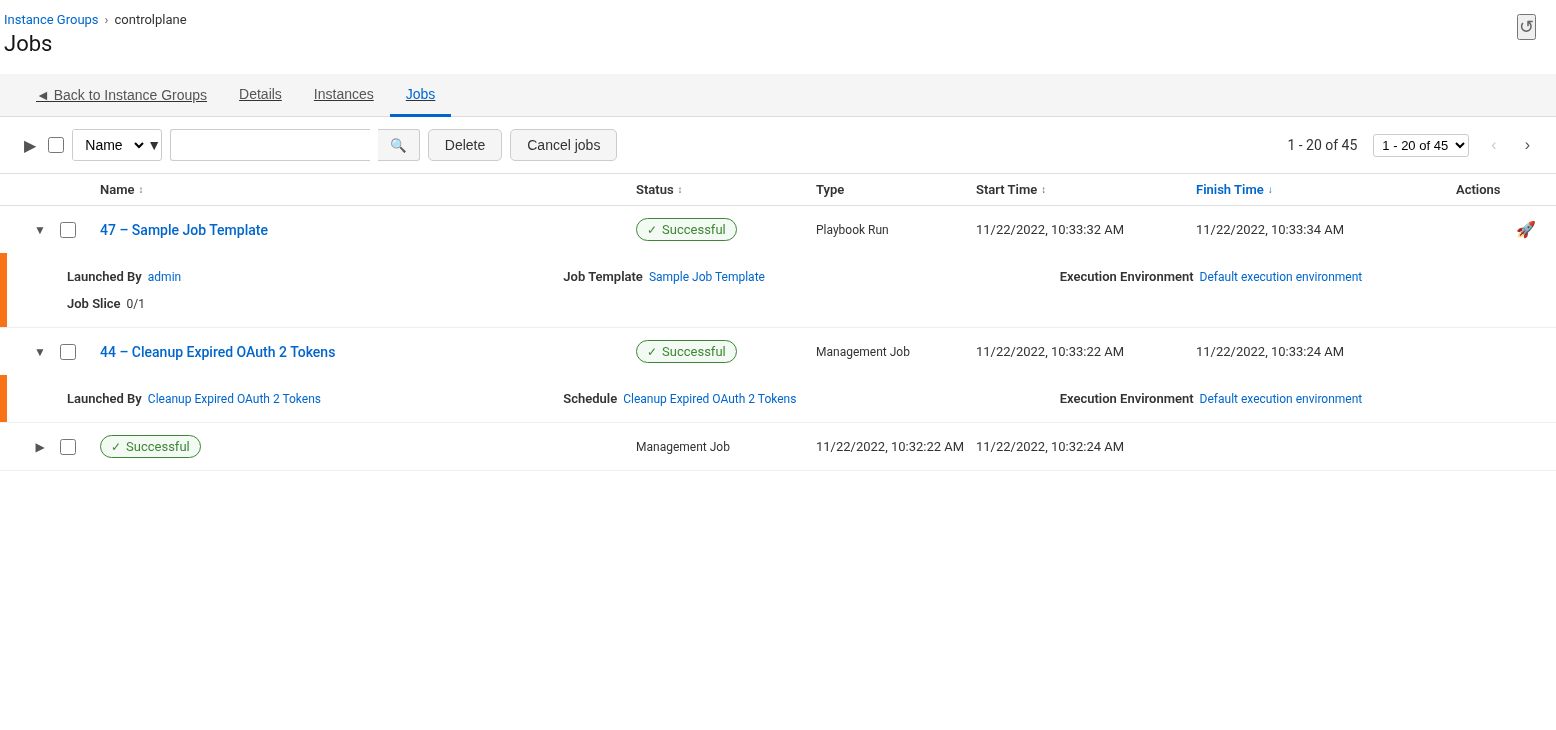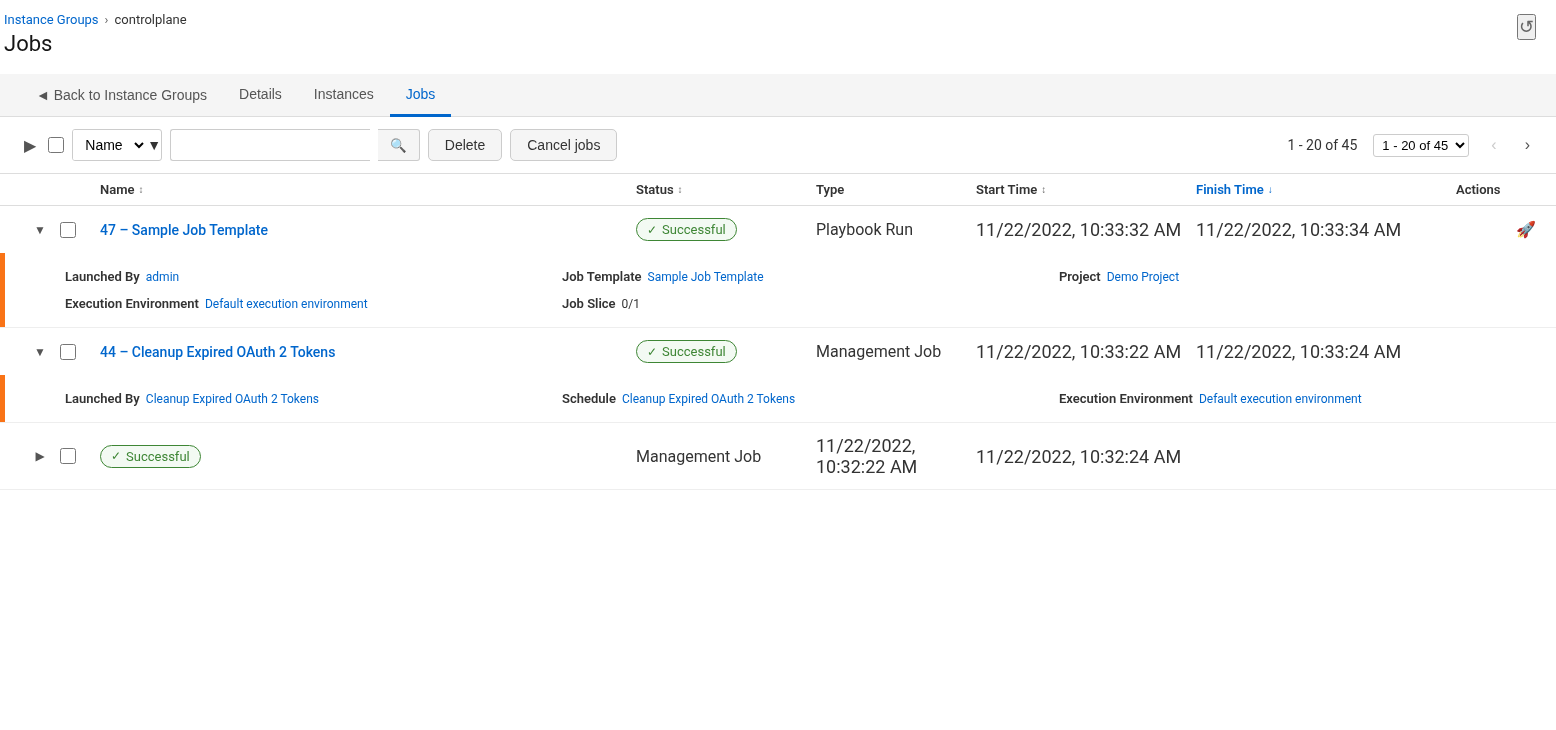--- a/index.html
+++ b/index.html
@@ -5,21 +5,21 @@
     * { box-sizing: border-box; margin: 0; padding: 0; }
     body { font-family: -apple-system, BlinkMacSystemFont, "Segoe UI", Roboto, sans-serif; font-size: 14px; color: #333; background: #fff; }
 
     .page-header { padding: 12px 4px 8px; }
     .breadcrumb { display: flex; align-items: center; gap: 6px; font-size: 13px; margin-bottom: 4px; }
     .breadcrumb a { color: #0066cc; text-decoration: none; }
     .breadcrumb-sep { color: #666; }
     .page-title { font-size: 22px; font-weight: 400; color: #151515; }
     .history-icon { position: absolute; top: 14px; right: 20px; cursor: pointer; color: #666; font-size: 18px; }
 
-    .tabs-bar { background: #f5f5f5; border-bottom: 1px solid #ddd; display: flex; align-items: center; padding: 0 20px; margin-top: 10px; }
+    .tabs-bar { background: #f5f5f5; border-bottom: 1px solid #ddd; display: flex; align-items: center; padding: 0 20px; margin-top: 10px; text-decoration: underline; }
     .tab-btn { padding: 12px 16px; cursor: pointer; color: #555; text-decoration: none; font-size: 14px; border-bottom: 3px solid transparent; margin-bottom: -1px; background: none; border-top: none; border-left: none; border-right: none; }
     .tab-btn.active { color: #0066cc; border-bottom-color: #0066cc; font-weight: 500; }
     .back-btn { padding: 12px 16px; cursor: pointer; color: #555; font-size: 14px; background: none; border: none; display: flex; align-items: center; gap: 4px; }
 
     .content-area { padding: 0; }
 
     .toolbar { display: flex; align-items: center; gap: 8px; padding: 12px 20px; border-bottom: 1px solid #ddd; }
     .expand-all-btn { background: none; border: none; cursor: pointer; color: #555; font-size: 16px; padding: 4px; }
     .checkbox-all { width: 16px; height: 16px; cursor: pointer; }
     .filter-select { display: flex; align-items: center; border: 1px solid #ccc; border-radius: 3px; overflow: hidden; height: 32px; }
@@ -43,32 +43,32 @@
     .job-main { display: grid; grid-template-columns: 40px 40px 1fr 180px 160px 220px 260px 80px; align-items: center; padding: 12px 20px; cursor: pointer; }
 
     .expand-btn { background: none; border: none; cursor: pointer; color: #555; font-size: 12px; padding: 2px; }
     .row-checkbox { width: 16px; height: 16px; cursor: pointer; }
 
     .job-name-link { color: #0066cc; text-decoration: none; font-weight: 500; }
 
     .status-badge { display: inline-flex; align-items: center; gap: 5px; padding: 3px 10px; border-radius: 12px; border: 1px solid #3e8635; color: #3e8635; background: #f3faf3; font-size: 13px; white-space: nowrap; }
     .status-check { color: #3e8635; font-size: 12px; }
 
-    .job-detail-panel { border-left: 5px solid #f97316; background: #fff; padding: 16px 20px 16px 60px; }
+    .job-detail-panel { border-left: 7px solid #f97316; background: #fff; padding: 16px 20px 16px 60px; }
     .detail-grid { display: grid; grid-template-columns: repeat(3, 1fr); gap: 12px 20px; }
     .detail-item { display: flex; align-items: baseline; gap: 6px; flex-wrap: wrap; }
     .detail-label { font-weight: 600; font-size: 13px; color: #333; white-space: nowrap; }
     .detail-value { font-size: 12px; color: #333; }
     .detail-value.link { color: #0066cc; cursor: pointer; text-decoration: none; }
 
     .col-actions { display: flex; justify-content: flex-end; }
     .rocket-icon { color: #555; cursor: pointer; font-size: 16px; }
 
-    .job-type-text { font-size: 16px; color: #333; }
-    .time-text { font-size: 18px; color: #333; }
+    .job-type-text { font-size: 12px; color: #333; }
+    .time-text { font-size: 13px; color: #333; }
   </style>
 </head>
 <body>
 
 <div style="position:relative;">
   <div class="page-header">
     <div class="breadcrumb">
       <a href="#">Instance Groups</a>
       <span class="breadcrumb-sep">›</span>
       <span>controlplane</span>
@@ -164,24 +164,20 @@
       <div class="detail-grid">
         <div class="detail-item">
           <span class="detail-label">Launched By</span>
           <a class="detail-value link" href="#">admin</a>
         </div>
         <div class="detail-item">
           <span class="detail-label">Job Template</span>
           <a class="detail-value link" href="#">Sample Job Template</a>
         </div>
         <div class="detail-item">
-          <span class="detail-label">Project</span>
-          <a class="detail-value link" href="#">Demo Project</a>
-        </div>
-        <div class="detail-item">
           <span class="detail-label">Execution Environment</span>
           <a class="detail-value link" href="#">Default execution environment</a>
         </div>
         <div class="detail-item">
           <span class="detail-label">Job Slice</span>
           <span class="detail-value">0/1</span>
         </div>
       </div>
     </div>
   </div>

